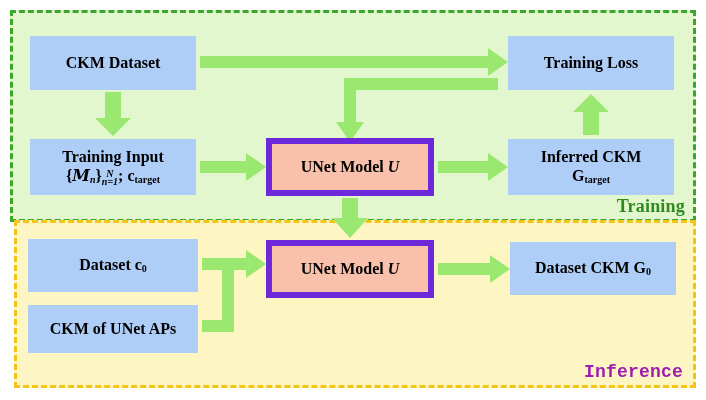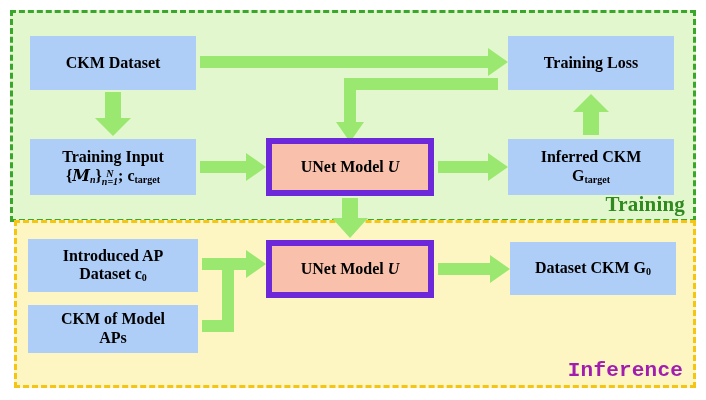--- a/index.html
+++ b/index.html
@@ -32,21 +32,21 @@
     left: 14px;
     top: 220px;
     width: 682px;
     height: 168px;
     background: #fdf5c2;
     border: 3px dashed #f5c516;
   }
   .region-label {
     position: absolute;
     font-weight: bold;
-    font-size: 21px;
+    font-size: 18px;
     letter-spacing: 0.2px;
     white-space: nowrap;
   }
   #training-label {
     right: 8px;
     bottom: 2px;
     color: #2f8a20;
   }
   #inference-label {
     right: 10px;
@@ -196,28 +196,27 @@
   </div>
 
   <div class="node blue" id="node-training-loss">
     <div class="lines">
       <div>Training Loss</div>
     </div>
   </div>
 
   <div class="node blue" id="node-introduced-ap">
     <div class="lines">
-      <div>Introduced AP</div>
       <div><span>Dataset c</span><sub>0</sub></div>
     </div>
   </div>
 
   <div class="node blue" id="node-ckm-other-aps">
     <div class="lines">
-      <div>CKM of Model APs</div>
+      <div>CKM of UNet APs</div>
     </div>
   </div>
 
   <div class="node salmon" id="node-unet-inference">
     <div class="lines">
       <div><span>UNet Model </span><span class="ital">U</span></div>
     </div>
   </div>
 
   <div class="node blue" id="node-inferred-g0">

